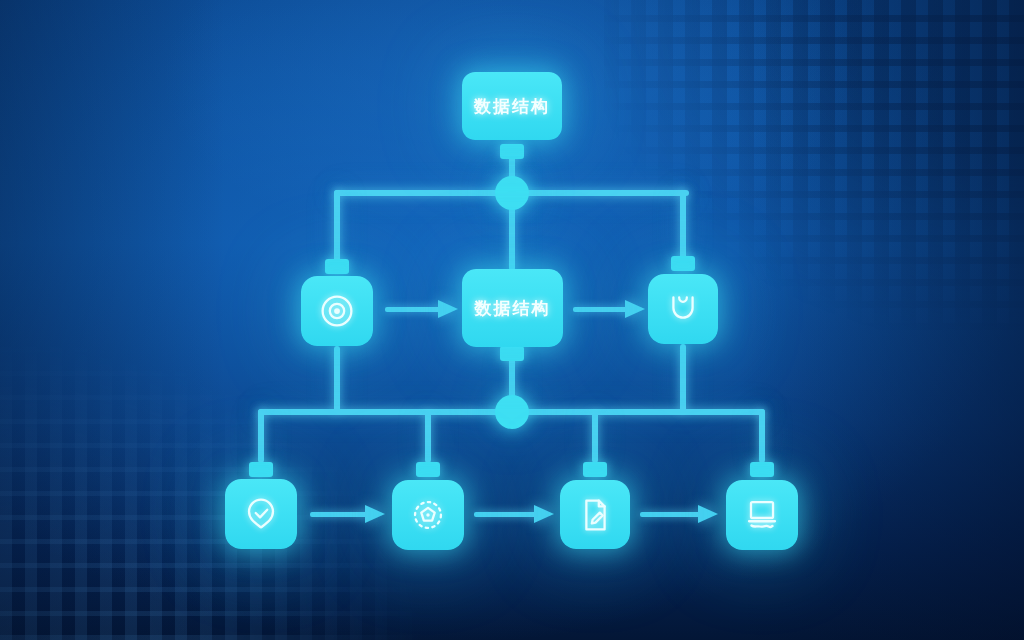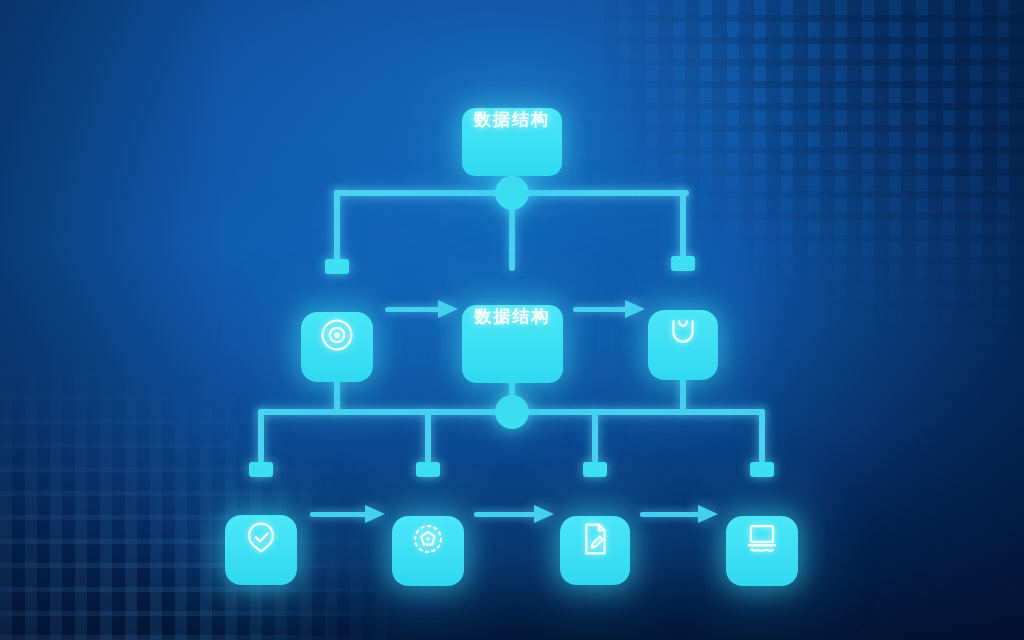--- a/index.html
+++ b/index.html
@@ -30,21 +30,21 @@
             mask-image:radial-gradient(at bottom left, #000 25%, transparent 72%);}
 
   .line{position:absolute;background:#4ad2f1;border-radius:3px;
     box-shadow:0 0 10px rgba(90,215,246,.75),0 0 26px rgba(60,185,235,.35);}
   .stub{position:absolute;width:24px;height:15px;background:#3fe0f3;border-radius:3px;
     box-shadow:0 0 12px rgba(80,220,246,.8);}
   .dot{position:absolute;width:34px;height:34px;border-radius:50%;background:#3fe0f3;
     box-shadow:0 0 18px rgba(70,225,247,.85),0 0 48px rgba(45,190,238,.4);}
   .node{position:absolute;background:linear-gradient(180deg,#4ae7f7,#30d8f0);
     box-shadow:0 0 26px 3px rgba(62,224,246,.55),0 0 70px 14px rgba(40,190,235,.28);
-    display:flex;align-items:flex-start;justify-content:center;margin-top:36px;}
+    display:flex;align-items:center;justify-content:center;}
   .node-text{color:#f4ffff;font-size:17px;font-weight:bold;letter-spacing:2px;
     text-shadow:0 0 7px rgba(255,255,255,.85);}
   .icon{filter:drop-shadow(0 0 3px rgba(255,255,255,.75));}
   .icon *{stroke:#eafeff;stroke-width:2.4;fill:none;stroke-linecap:round;stroke-linejoin:round;}
   .icon .fill{fill:#eafeff;stroke:none;}
   .arrow{position:absolute;height:18px;}
   .arrow .shaft{position:absolute;left:0;top:6.5px;height:5px;background:#4ad2f1;border-radius:2px;
     box-shadow:0 0 9px rgba(90,215,246,.7);}
   .arrow .head{position:absolute;top:0;width:0;height:0;
     border-top:9px solid transparent;border-bottom:9px solid transparent;

